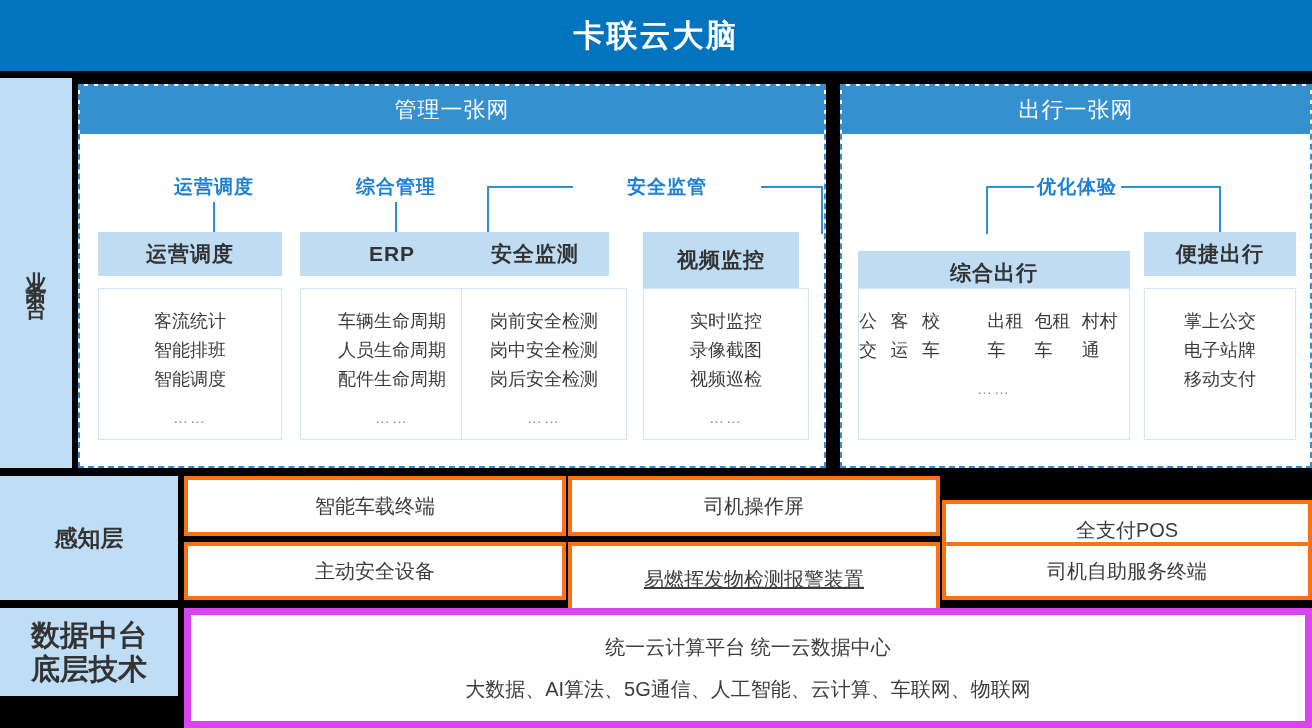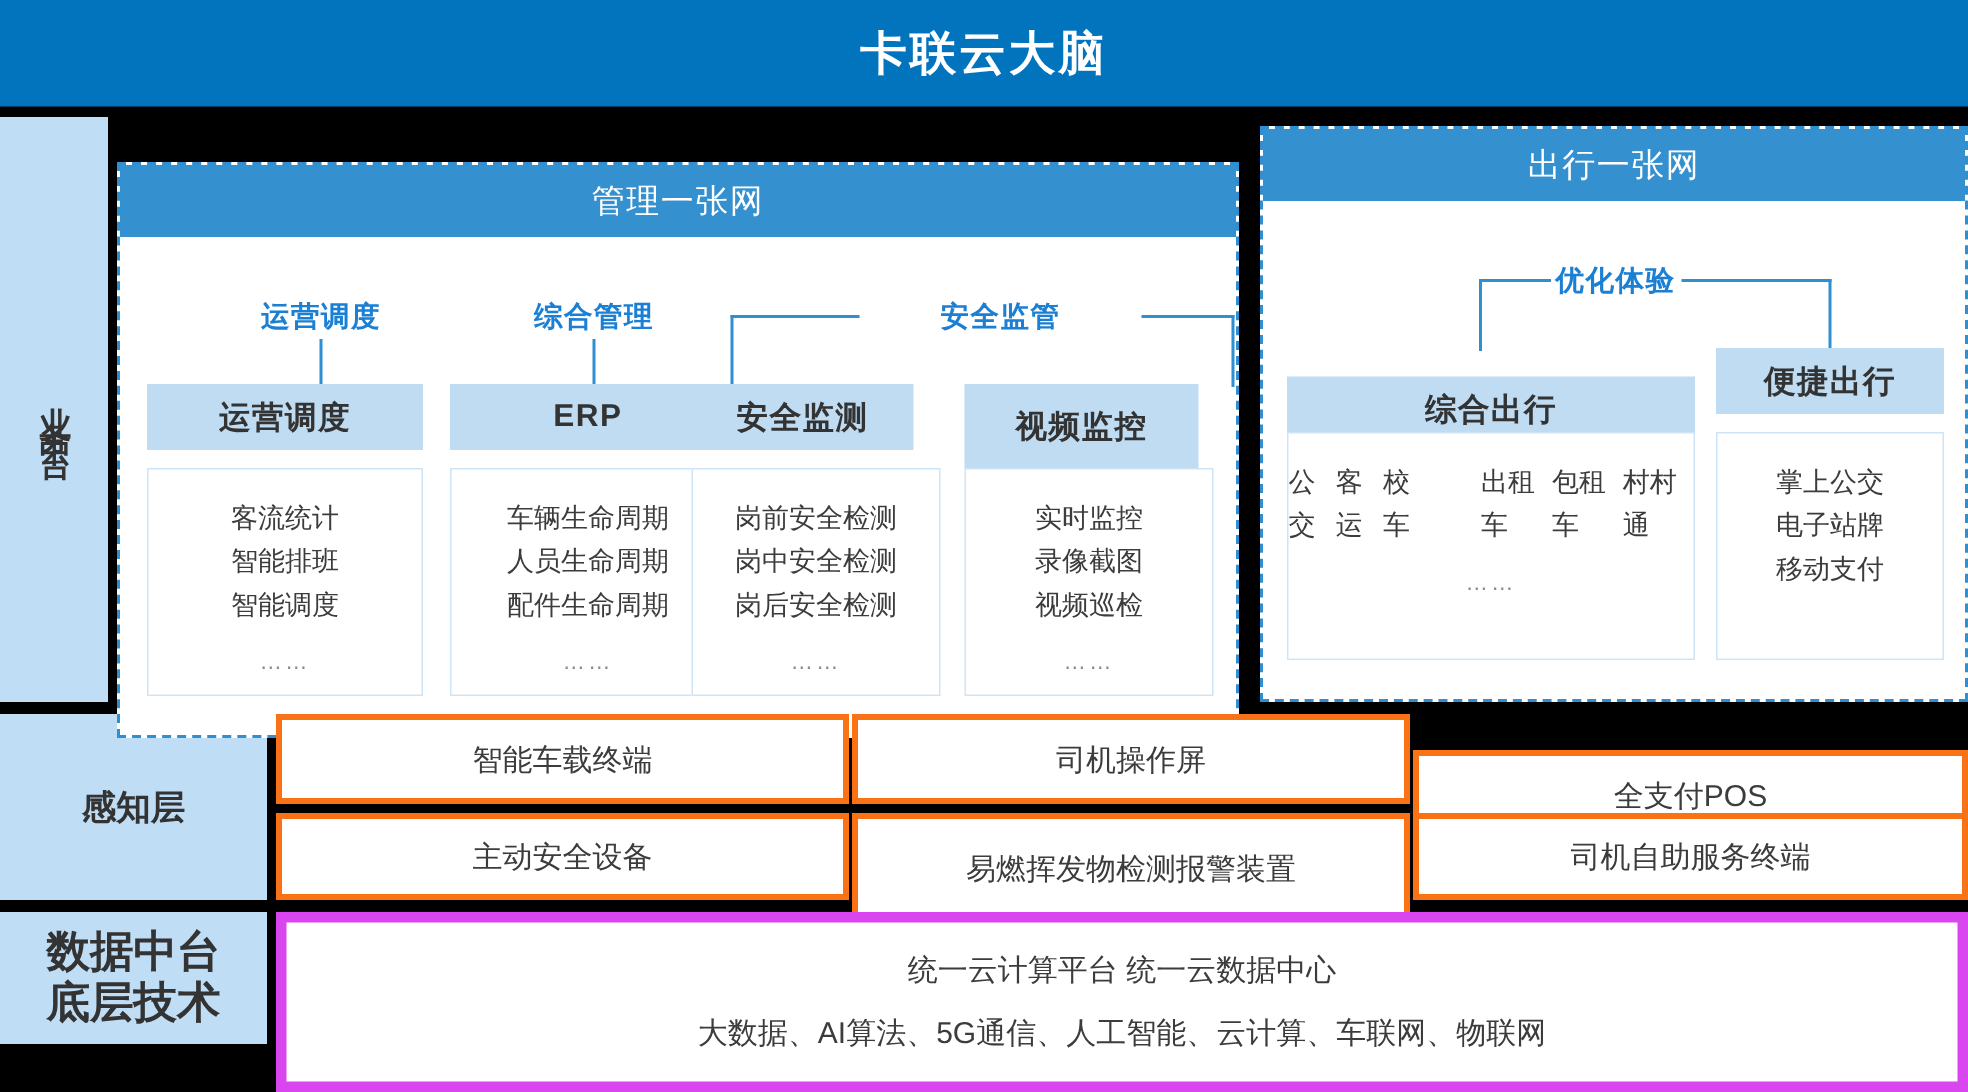--- a/index.html
+++ b/index.html
@@ -72,21 +72,21 @@
   }
 
   
   .panel {
     position: absolute;
     top: 84px;
     background: #ffffff;
     border: 2px dashed #2f8fd0;
     box-sizing: border-box;
   }
-  .panel-left  { left: 78px;  width: 748px; height: 384px; margin-top: 24px; }
+  .panel-left  { left: 78px;  width: 748px; height: 384px; }
   .panel-right { left: 840px; width: 472px; height: 384px; }
 
   .panel-head {
     height: 48px;
     background: #3490cf;
     color: #ffffff;
     font-size: 22px;
     display: flex;
     align-items: center;
     justify-content: center;
@@ -303,21 +303,21 @@
       </div>
 
     </div>
   </div>
 
   <div class="wbox" style="left:184px; top:476px; width:382px; height:60px;">智能车载终端</div>
   <div class="wbox" style="left:568px; top:476px; width:372px; height:60px;">司机操作屏</div>
   <div class="wbox" style="left:942px; top:476px; width:370px; height:60px;margin-top:24px;">全支付POS</div>
 
   <div class="wbox" style="left:184px; top:542px; width:382px; height:58px;">主动安全设备</div>
-  <div class="wbox" style="left:568px; top:542px; width:372px; height:74px;">易燃挥发物检测报警装置</div>
+  <div class="wbox" style="left:568px; top:542px; width:372px; height:74px;text-decoration:underline;">易燃挥发物检测报警装置</div>
   <div class="wbox" style="left:942px; top:542px; width:370px; height:58px;">司机自助服务终端</div>
 
   <div class="data-box">
     <div>统一云计算平台  统一云数据中心</div>
     <div>大数据、AI算法、5G通信、人工智能、云计算、车联网、物联网</div>
   </div>
 
 </div>
 
 </body></html>

